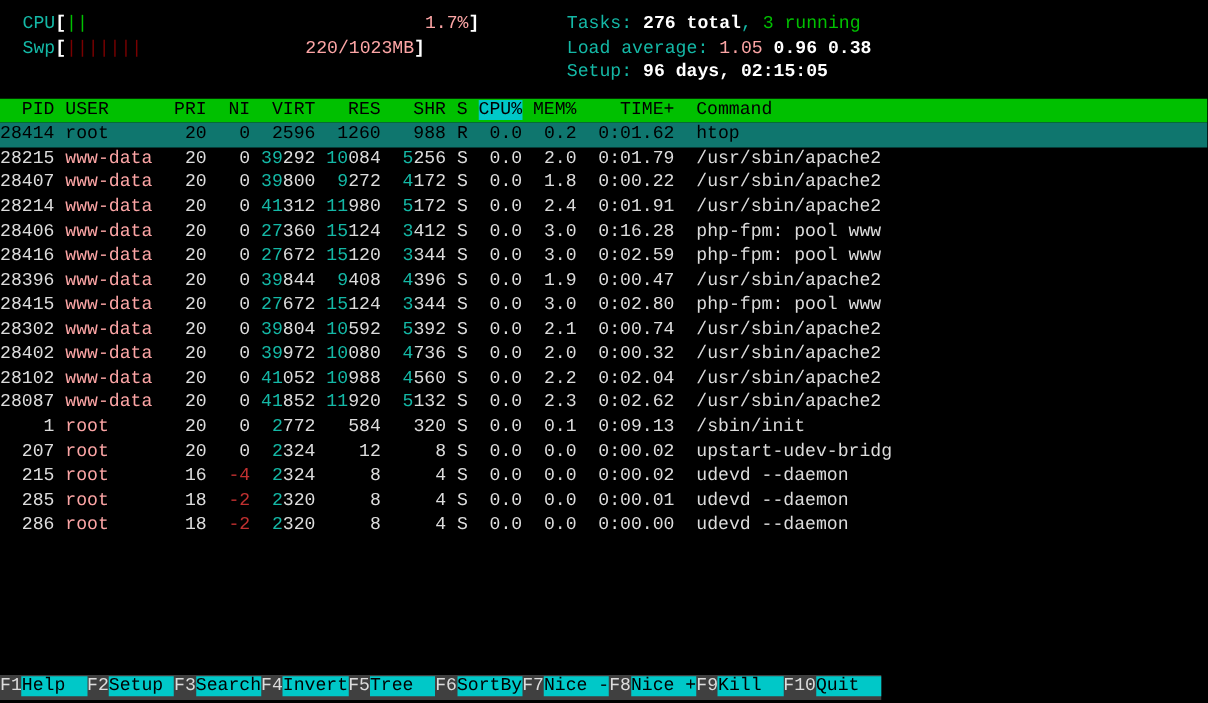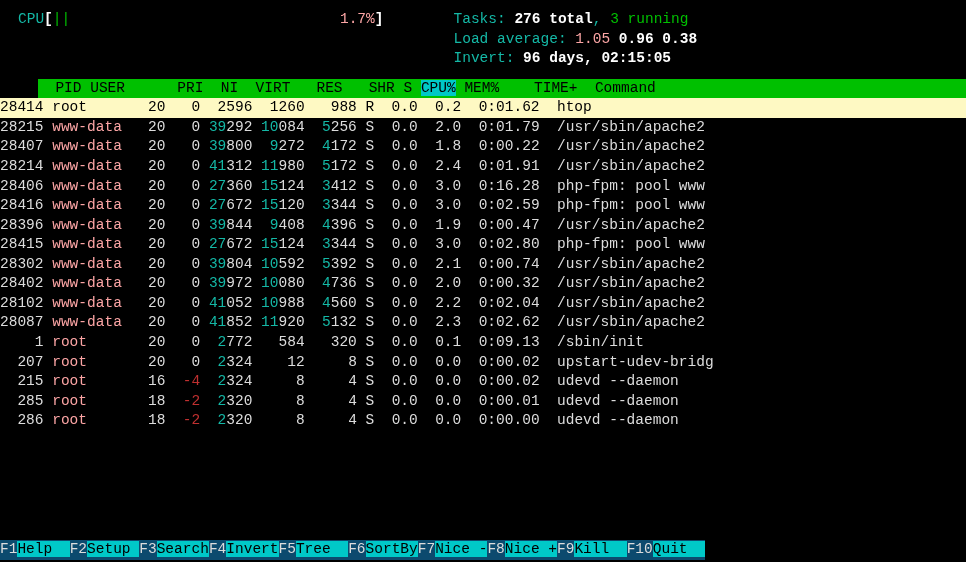--- a/index.html
+++ b/index.html
@@ -29,53 +29,53 @@
   .c-green { color: #00c000; }
   .c-darkred { color: #7a0000; }
   .c-red { color: #c03030; }
   .c-blue { color: #4040ff; }
   .c-yellow { color: #b0b000; }
   .head-row {
     background: #00c000;
     color: #000;
     white-space: pre;
     padding-left: 0;
-    margin-left: 38px;
   }
   .sort-col { background: #00c8c8; color: #000; }
   .proc-row {
     white-space: pre;
     padding-left: 0;
   }
-  .proc-row.sel { background: #fef9c3; color: #000; }
+  .proc-row.sel { background: #0f766e; color: #000; }
   .proc-row.sel .c-gray,
   .proc-row.sel .c-cyan,
   .proc-row.sel .c-red,
   .proc-row.sel .c-white { color: #000; }
   .fkeys {
     position: absolute;
     bottom: 2px;
     left: 0;
     white-space: pre;
-    background: #0c4a6e;
+    background: #404040;
   }
   .fk-num { color: #dcdcdc; }
   .fk-label { background: #00c8c8; color: #000; }
 </style>
 </head>
 <body>
 
 <div class="header">
   <div class="meters">
     <div class="meter-row"><span class="c-cyan">CPU</span><span class="c-whitebold">[</span><span class="c-green">||</span><span>                               </span><span class="c-gray">1.7%</span><span class="c-whitebold">]</span></div>
+    <div class="meter-row"><span class="c-cyan">Swp</span><span class="c-whitebold">[</span><span class="c-darkred">|||||||</span><span>               </span><span class="c-gray">220/1023MB</span><span class="c-whitebold">]</span></div>
   </div>
   <div class="stats">
     <div class="stat-row"><span class="c-cyan">Tasks: </span><span class="c-whitebold">276 total</span><span class="c-cyan">, </span><span class="c-green">3 running</span></div>
     <div class="stat-row"><span class="c-cyan">Load average: </span><span class="c-gray">1.05</span><span> </span><span class="c-whitebold">0.96</span><span> </span><span class="c-whitebold">0.38</span></div>
-    <div class="stat-row"><span class="c-cyan">Invert: </span><span class="c-whitebold">96 days, 02:15:05</span></div>
+    <div class="stat-row"><span class="c-cyan">Setup: </span><span class="c-whitebold">96 days, 02:15:05</span></div>
   </div>
 </div>
 
 <div id="table">
     <div class="head-row">  PID USER      PRI  NI  VIRT   RES   SHR S <span class="sort-col">CPU%</span> MEM%    TIME+  Command</div>
     <div class="proc-row sel"><span class="c-white">28414</span> <span class="">root     </span><span class="c-white">  20</span><span class="c-white">   0</span>  2596  1260   988 <span class="c-white">R</span> <span class="c-white"> 0.0</span> <span class="c-white"> 0.2</span> <span class="c-white"> 0:01.62</span>  <span class="c-white">htop</span></div>
     <div class="proc-row"><span class="c-white">28215</span> <span class="c-gray">www-data </span><span class="c-white">  20</span><span class="c-white">   0</span> <span class="c-cyan">39</span><span class="c-white">292</span> <span class="c-cyan">10</span><span class="c-white">084</span>  <span class="c-cyan">5</span><span class="c-white">256</span> <span class="c-white">S</span> <span class="c-white"> 0.0</span> <span class="c-white"> 2.0</span> <span class="c-white"> 0:01.79</span>  <span class="c-white">/usr/sbin/apache2</span></div>
     <div class="proc-row"><span class="c-white">28407</span> <span class="c-gray">www-data </span><span class="c-white">  20</span><span class="c-white">   0</span> <span class="c-cyan">39</span><span class="c-white">800</span>  <span class="c-cyan">9</span><span class="c-white">272</span>  <span class="c-cyan">4</span><span class="c-white">172</span> <span class="c-white">S</span> <span class="c-white"> 0.0</span> <span class="c-white"> 1.8</span> <span class="c-white"> 0:00.22</span>  <span class="c-white">/usr/sbin/apache2</span></div>
     <div class="proc-row"><span class="c-white">28214</span> <span class="c-gray">www-data </span><span class="c-white">  20</span><span class="c-white">   0</span> <span class="c-cyan">41</span><span class="c-white">312</span> <span class="c-cyan">11</span><span class="c-white">980</span>  <span class="c-cyan">5</span><span class="c-white">172</span> <span class="c-white">S</span> <span class="c-white"> 0.0</span> <span class="c-white"> 2.4</span> <span class="c-white"> 0:01.91</span>  <span class="c-white">/usr/sbin/apache2</span></div>
     <div class="proc-row"><span class="c-white">28406</span> <span class="c-gray">www-data </span><span class="c-white">  20</span><span class="c-white">   0</span> <span class="c-cyan">27</span><span class="c-white">360</span> <span class="c-cyan">15</span><span class="c-white">124</span>  <span class="c-cyan">3</span><span class="c-white">412</span> <span class="c-white">S</span> <span class="c-white"> 0.0</span> <span class="c-white"> 3.0</span> <span class="c-white"> 0:16.28</span>  <span class="c-white">php-fpm: pool www</span></div>

